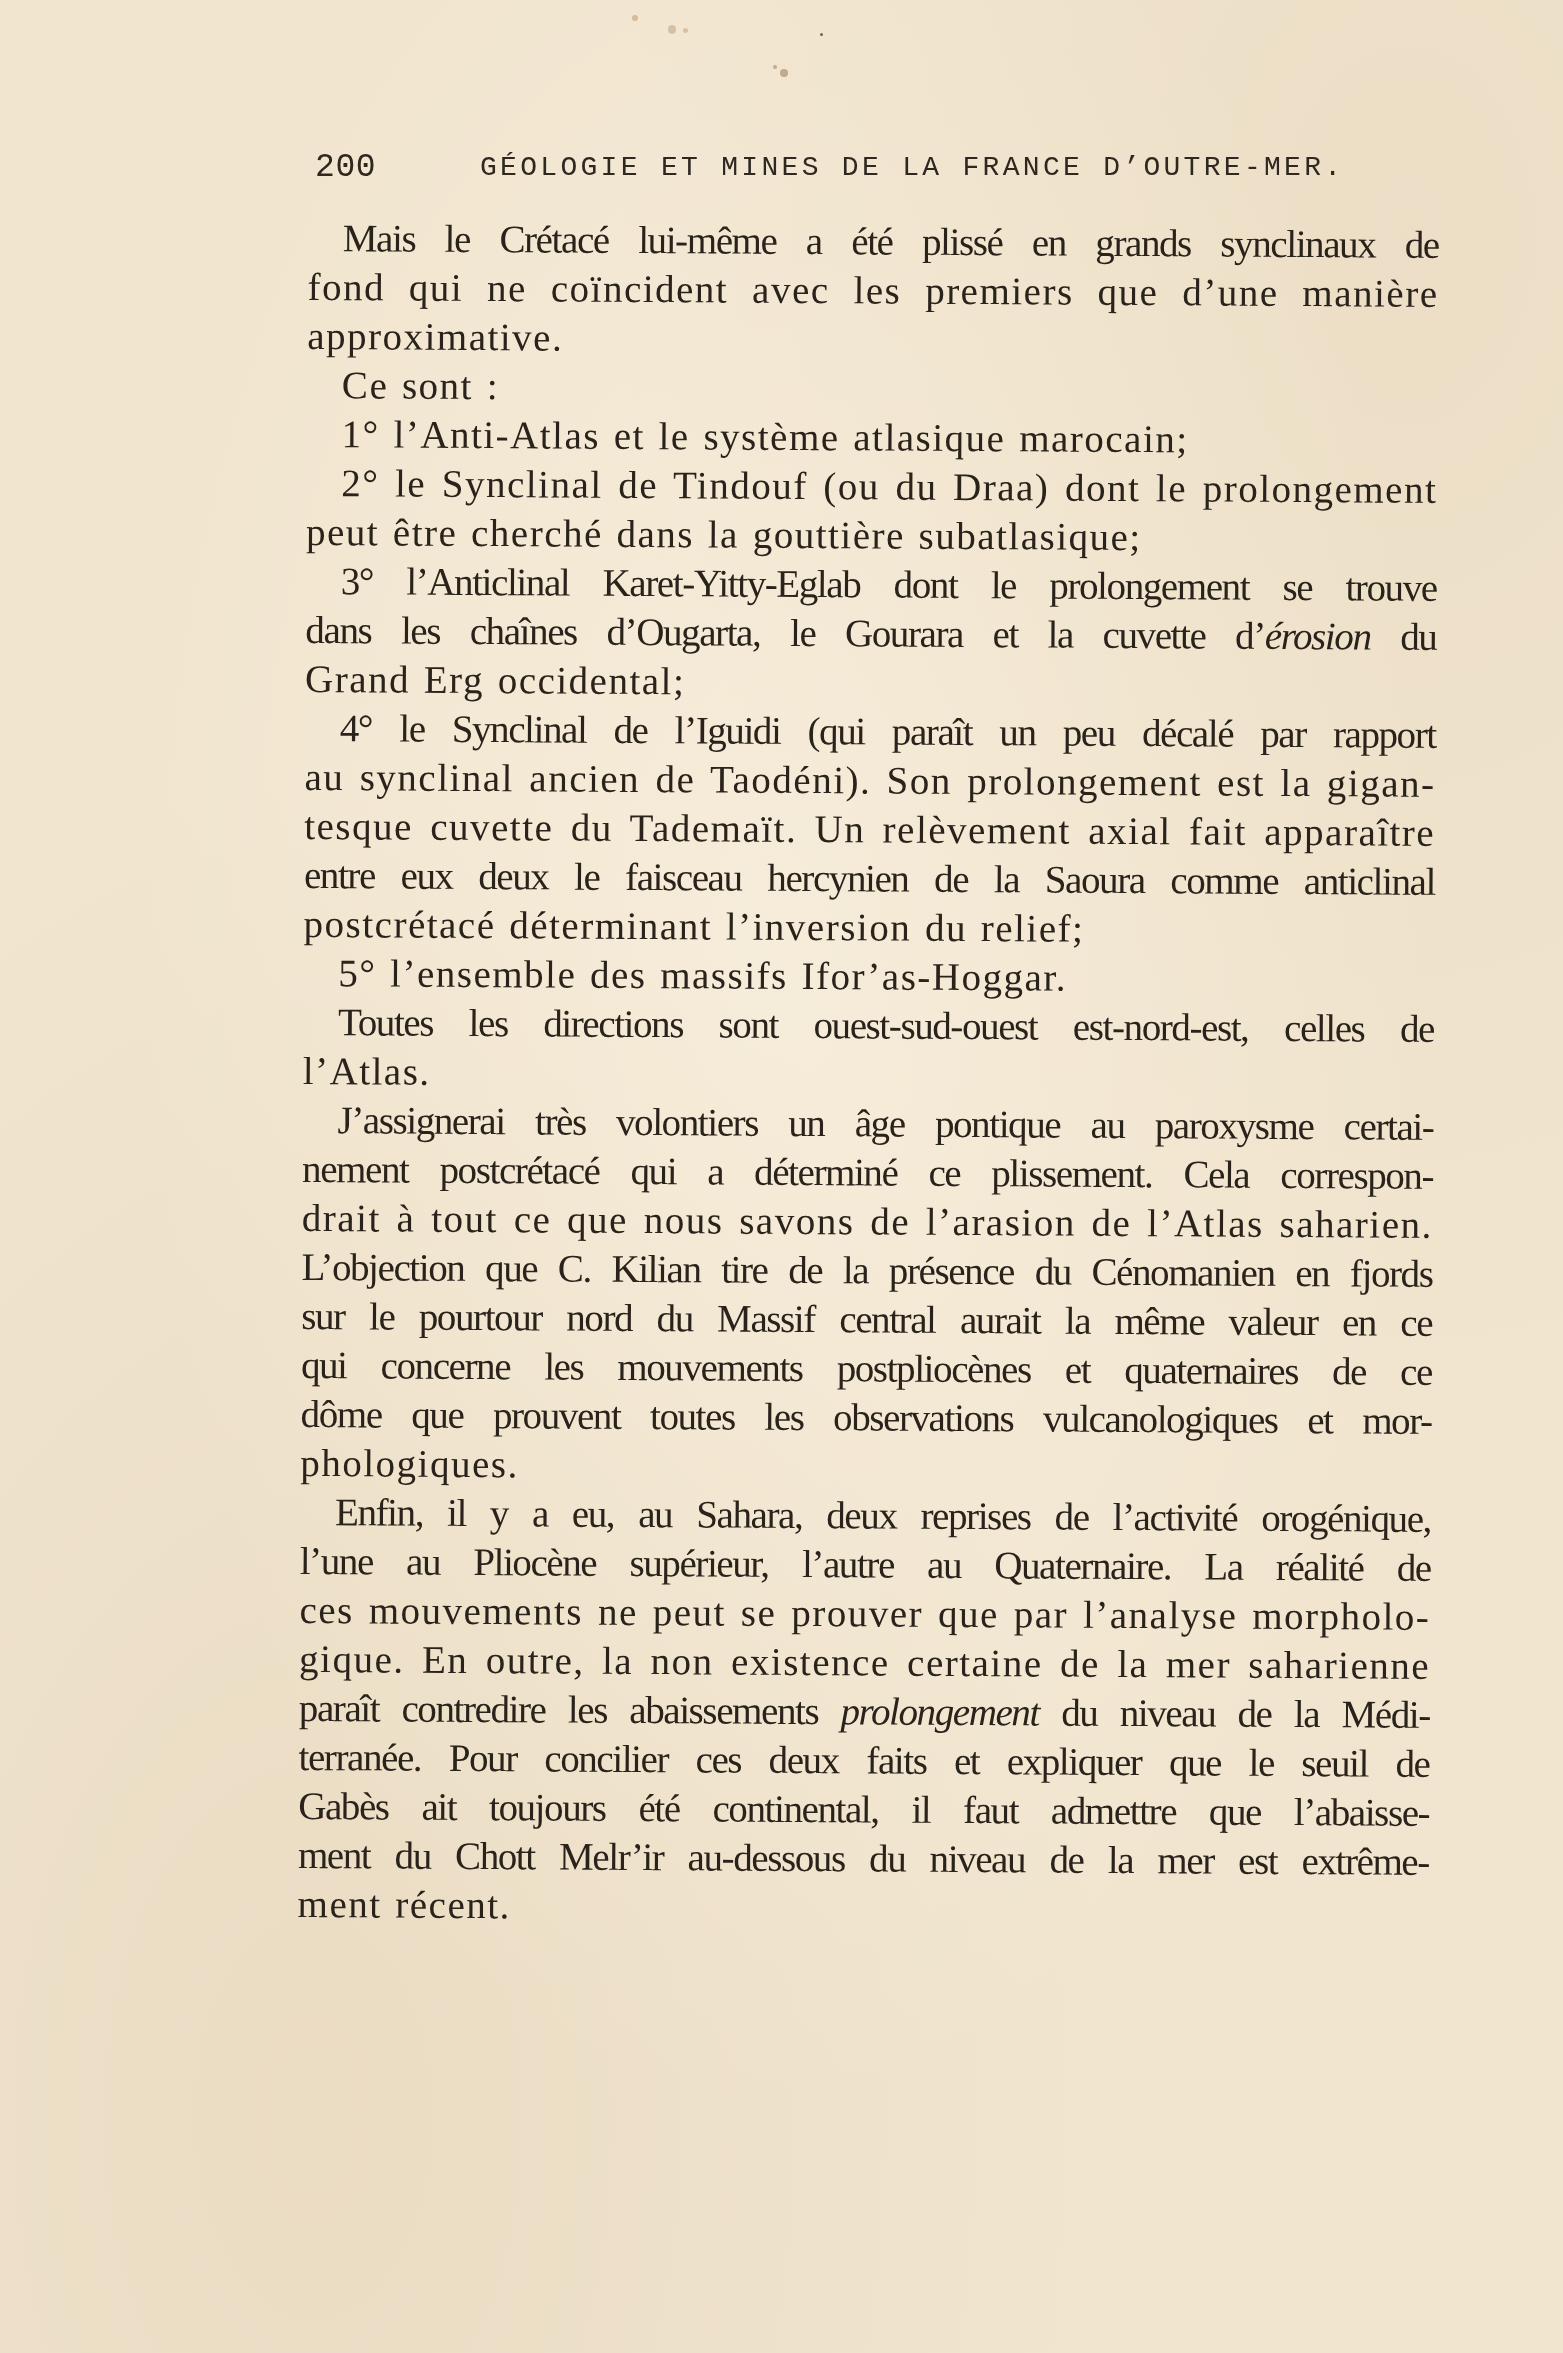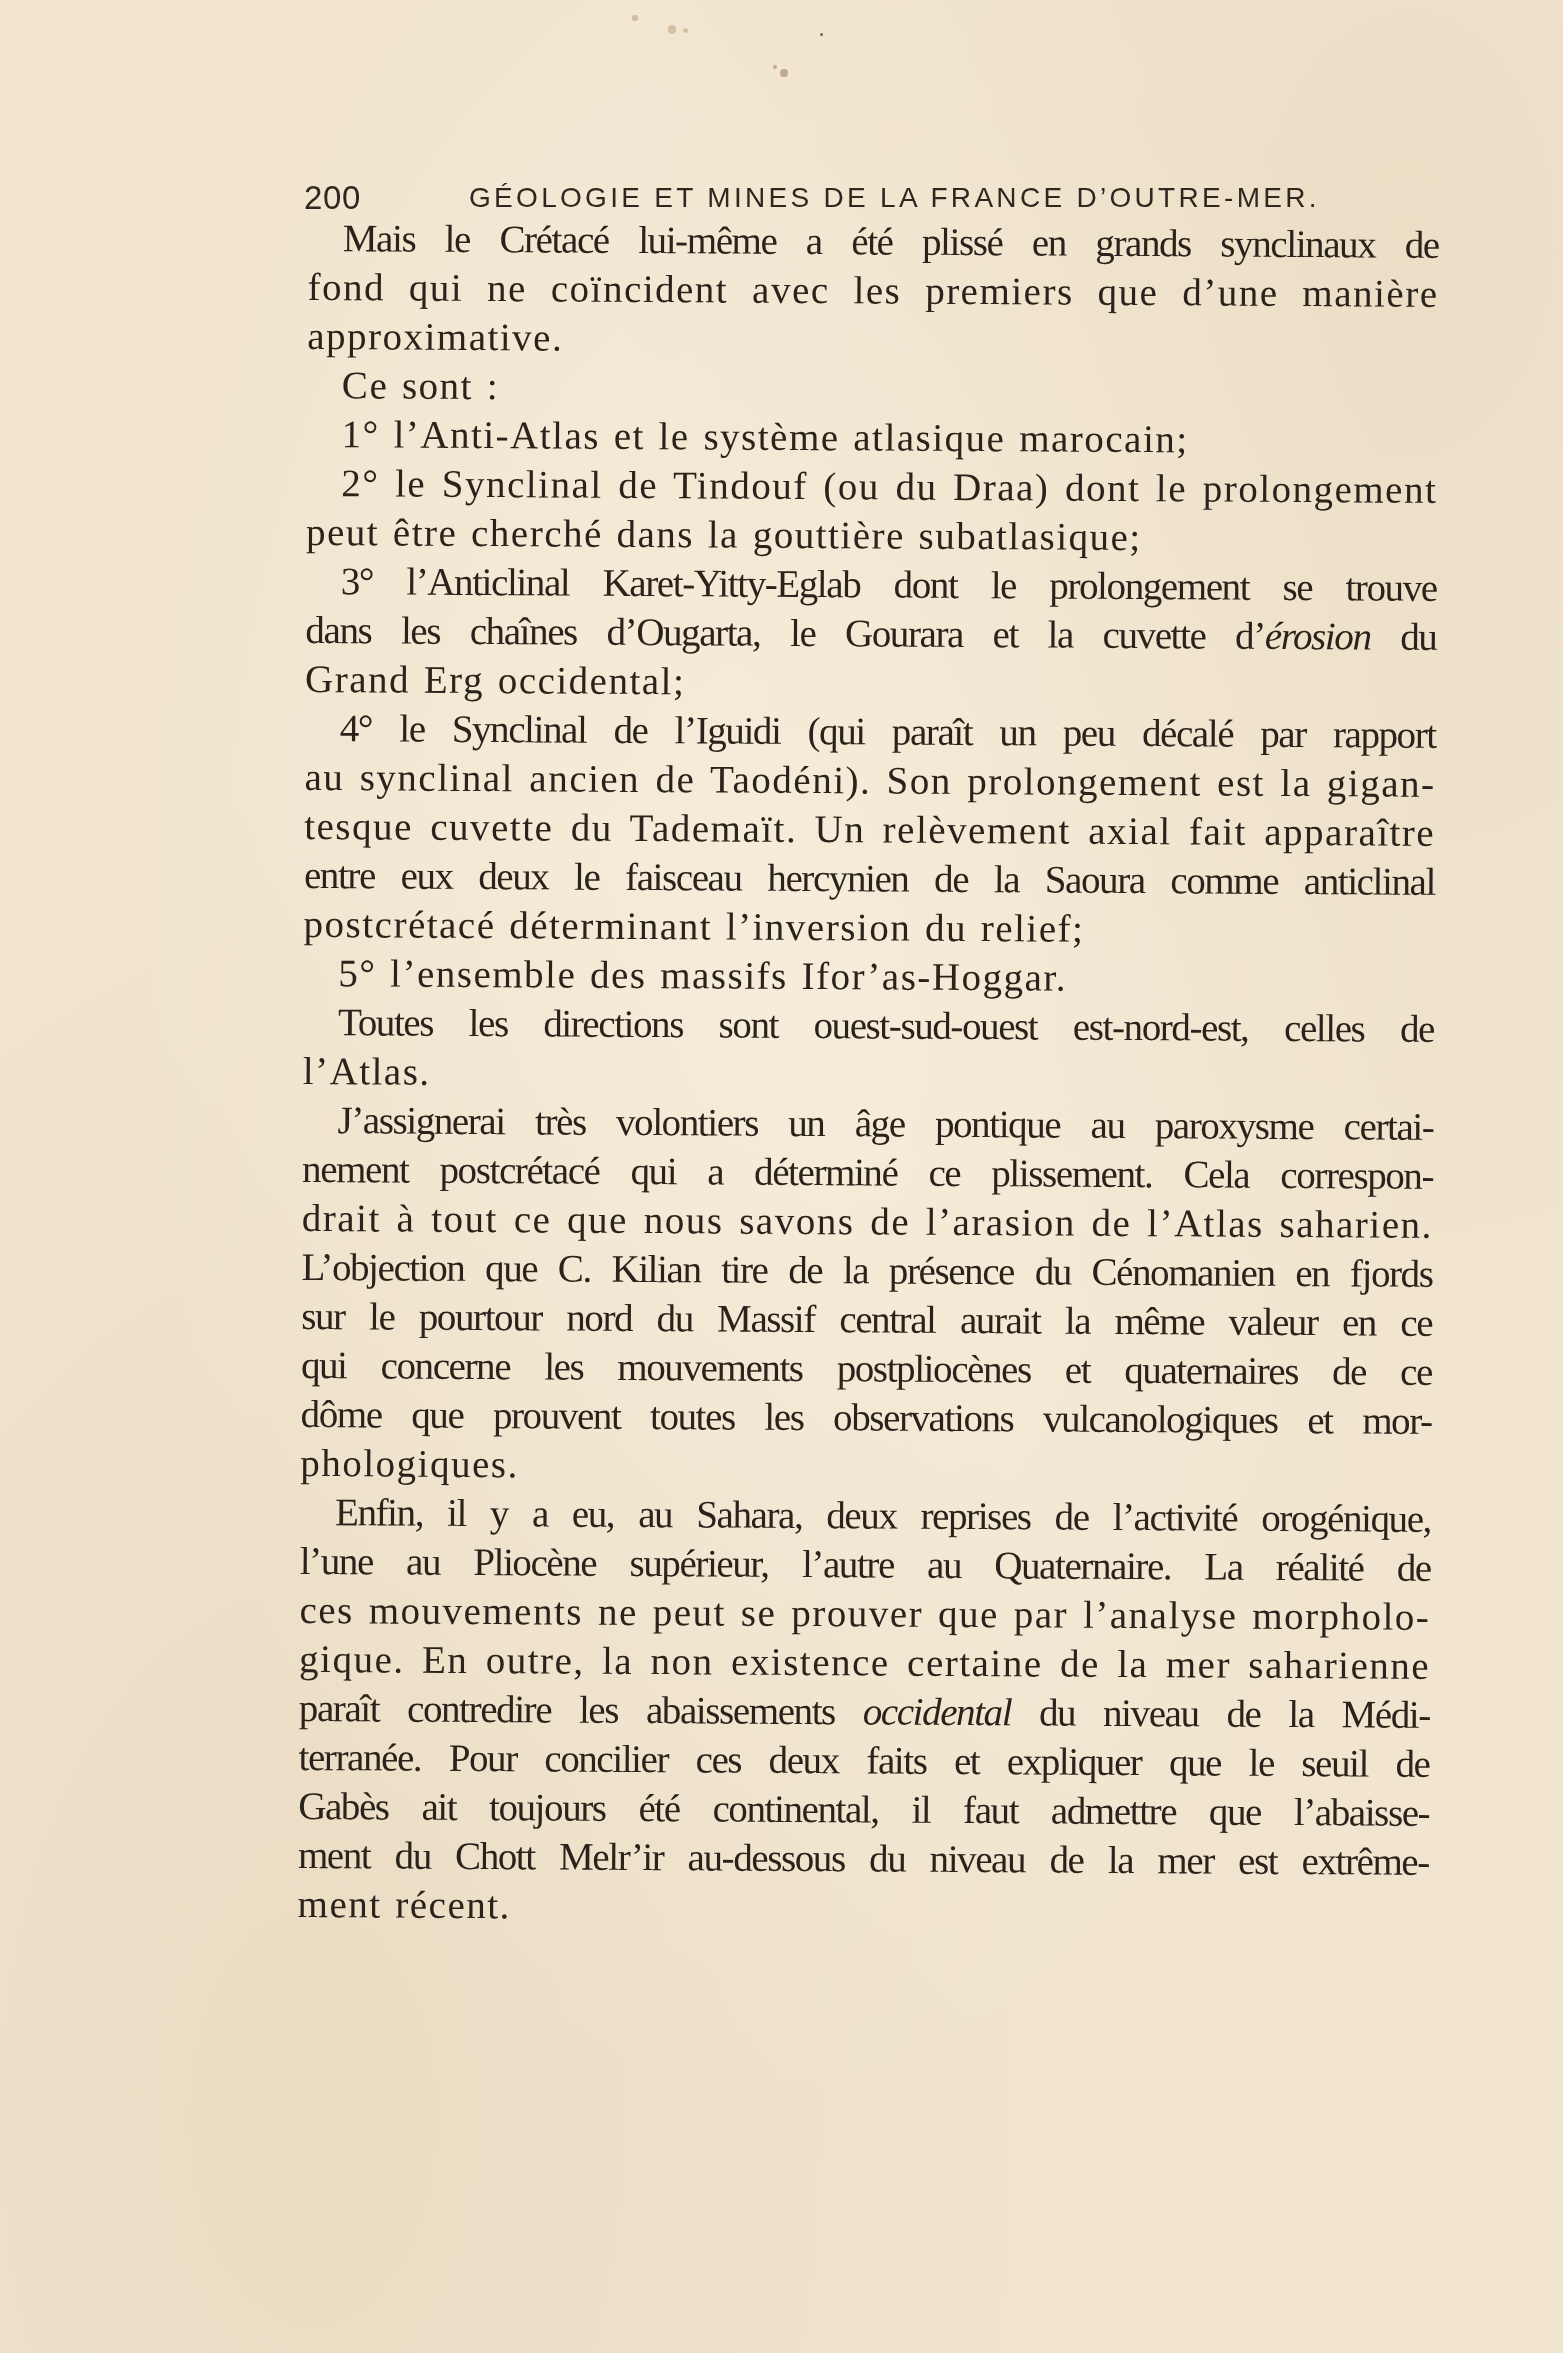--- a/index.html
+++ b/index.html
@@ -25,26 +25,25 @@
     }
     .speck {
       position: absolute;
       border-radius: 50%;
       background: #9a7a5a;
       opacity: 0.55;
     }
     .running-head {
       position: absolute;
       top: 149px;
-      left: 304px;
+      left: 315px;
       width: 976px;
       height: 38px;
-      font-family: Liberation Sans, sans-serif;
+      font-family: Liberation Mono, monospace;
       color: #2f2820;
-      margin-top: 30px;
     }
     .page-number {
       position: absolute;
       left: 0;
       top: 0;
       font-size: 33px;
       line-height: 38px;
       letter-spacing: 0.6px;
     }
     .head-title {
@@ -130,19 +129,19 @@
     <div class="line">drait à tout ce que nous savons de l’arasion de l’Atlas saharien.</div>
     <div class="line" style="letter-spacing: -1.4px;">L’objection que C. Kilian tire de la présence du Cénomanien en fjords</div>
     <div class="line" style="letter-spacing: -1.4px;">sur le pourtour nord du Massif central aurait la même valeur en ce</div>
     <div class="line" style="letter-spacing: -1.4px;">qui concerne les mouvements postpliocènes et quaternaires de ce</div>
     <div class="line" style="letter-spacing: -1.4px;">dôme que prouvent toutes les observations vulcanologiques et mor-</div>
     <div class="line last">phologiques.</div>
     <div class="line indent" style="letter-spacing: -1.4px;">Enfin, il y a eu, au Sahara, deux reprises de l’activité orogénique,</div>
     <div class="line" style="letter-spacing: -1.4px;">l’une au Pliocène supérieur, l’autre au Quaternaire. La réalité de</div>
     <div class="line">ces mouvements ne peut se prouver que par l’analyse morpholo-</div>
     <div class="line">gique. En outre, la non existence certaine de la mer saharienne</div>
-    <div class="line" style="letter-spacing: -1.4px;"><span>paraît contredire les abaissements </span><span class="it">occidental</span><span> du niveau de la Médi-</span></div>
+    <div class="line" style="letter-spacing: -1.4px;"><span>paraît contredire les abaissements </span><span class="it">prolongement</span><span> du niveau de la Médi-</span></div>
     <div class="line" style="letter-spacing: -1.4px;">terranée. Pour concilier ces deux faits et expliquer que le seuil de</div>
     <div class="line" style="letter-spacing: -1.4px;">Gabès ait toujours été continental, il faut admettre que l’abaisse-</div>
     <div class="line" style="letter-spacing: -1.4px;">ment du Chott Melr’ir au-dessous du niveau de la mer est extrême-</div>
     <div class="line last">ment récent.</div>
   </main>
 
 
 </body></html>

